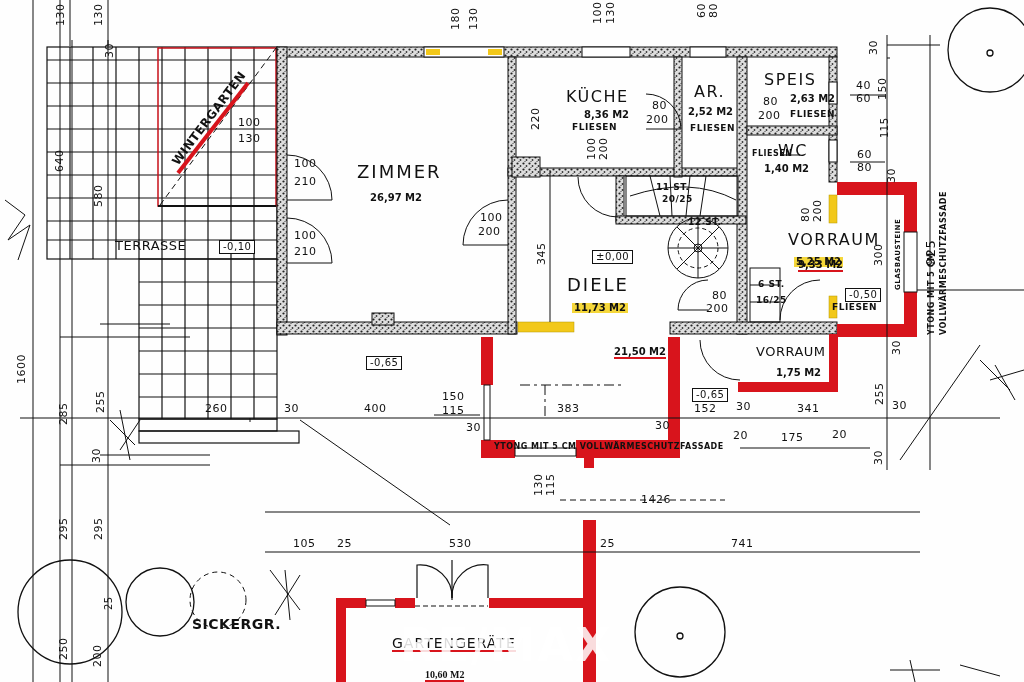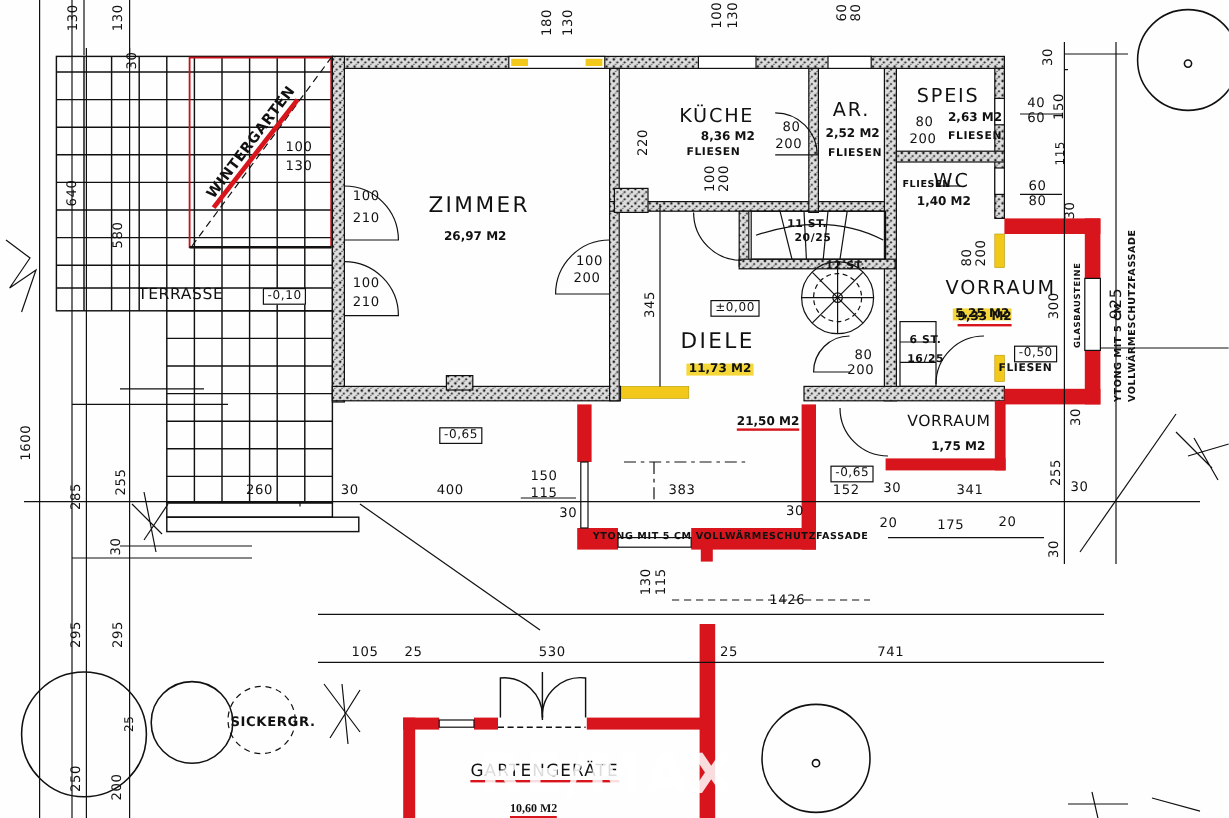--- a/index.html
+++ b/index.html
@@ -263,21 +263,21 @@
 <div class="lbl ul-red" style="left:392px;top:636px;font-size:14px;letter-spacing:1px;text-align:right;">GARTENGERÄTE</div>
 <div class="lbl area ul-red" style="left:425px;top:670px;font-family:Liberation Serif, serif;">10,60 M2</div>
 
 <div class="lbl lvl" style="left:366px;top:356px;">-0,65</div>
 <div class="lbl lvl" style="left:692px;top:388px;">-0,65</div>
 
 <div class="lbl small" style="left:494px;top:443px;font-size:8px;">YTONG MIT 5 CM VOLLWÄRMESCHUTZFASSADE</div>
 <div class="lbl dimv small" style="left:928px;top:335px;font-size:8px;">YTONG MIT 5 CM</div>
 <div class="lbl dimv small" style="left:940px;top:335px;font-size:8px;">VOLLWÄRMESCHUTZFASSADE</div>
 <div class="lbl dimv small" style="left:895px;top:290px;font-size:7px;">GLASBAUSTEINE</div>
-<div class="lbl small" style="left:192px;top:596px;font-size:11px;">SICKERGR.</div>
+<div class="lbl small" style="left:192px;top:617px;font-size:14px;">SICKERGR.</div>
 <div class="lbl small" style="left:656px;top:183px;">11 ST.</div>
 <div class="lbl small" style="left:662px;top:195px;">20/25</div>
 <div class="lbl small" style="left:688px;top:218px;">12 ST.</div>
 <div class="lbl small" style="left:758px;top:280px;">6 ST.</div>
 <div class="lbl small" style="left:756px;top:296px;">16/25</div>
 
 <div class="lbl dim" style="left:238px;top:117px;">100</div>
 <div class="lbl dim" style="left:238px;top:133px;">130</div>
 <div class="lbl dim" style="left:294px;top:158px;">100</div>
 <div class="lbl dim" style="left:294px;top:176px;">210</div>

